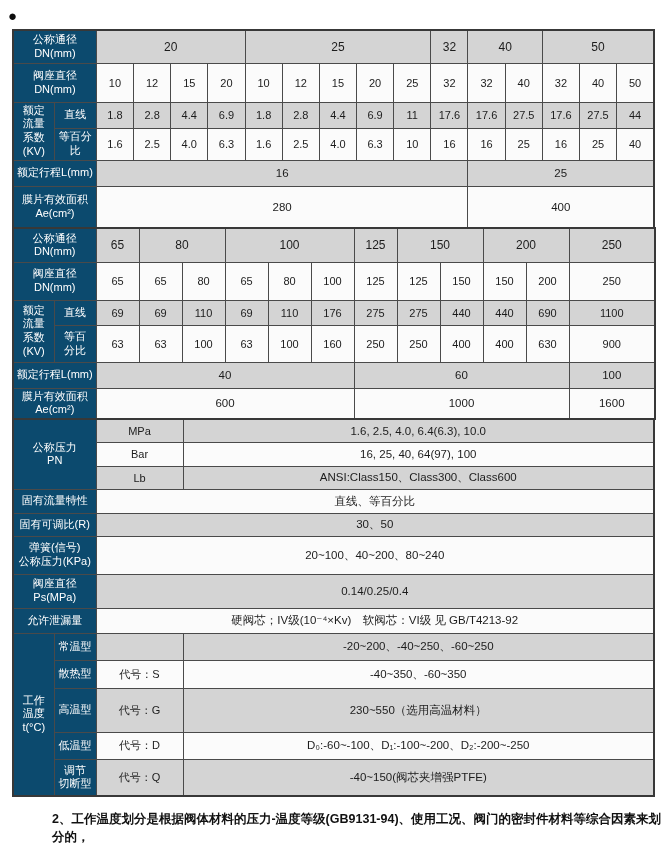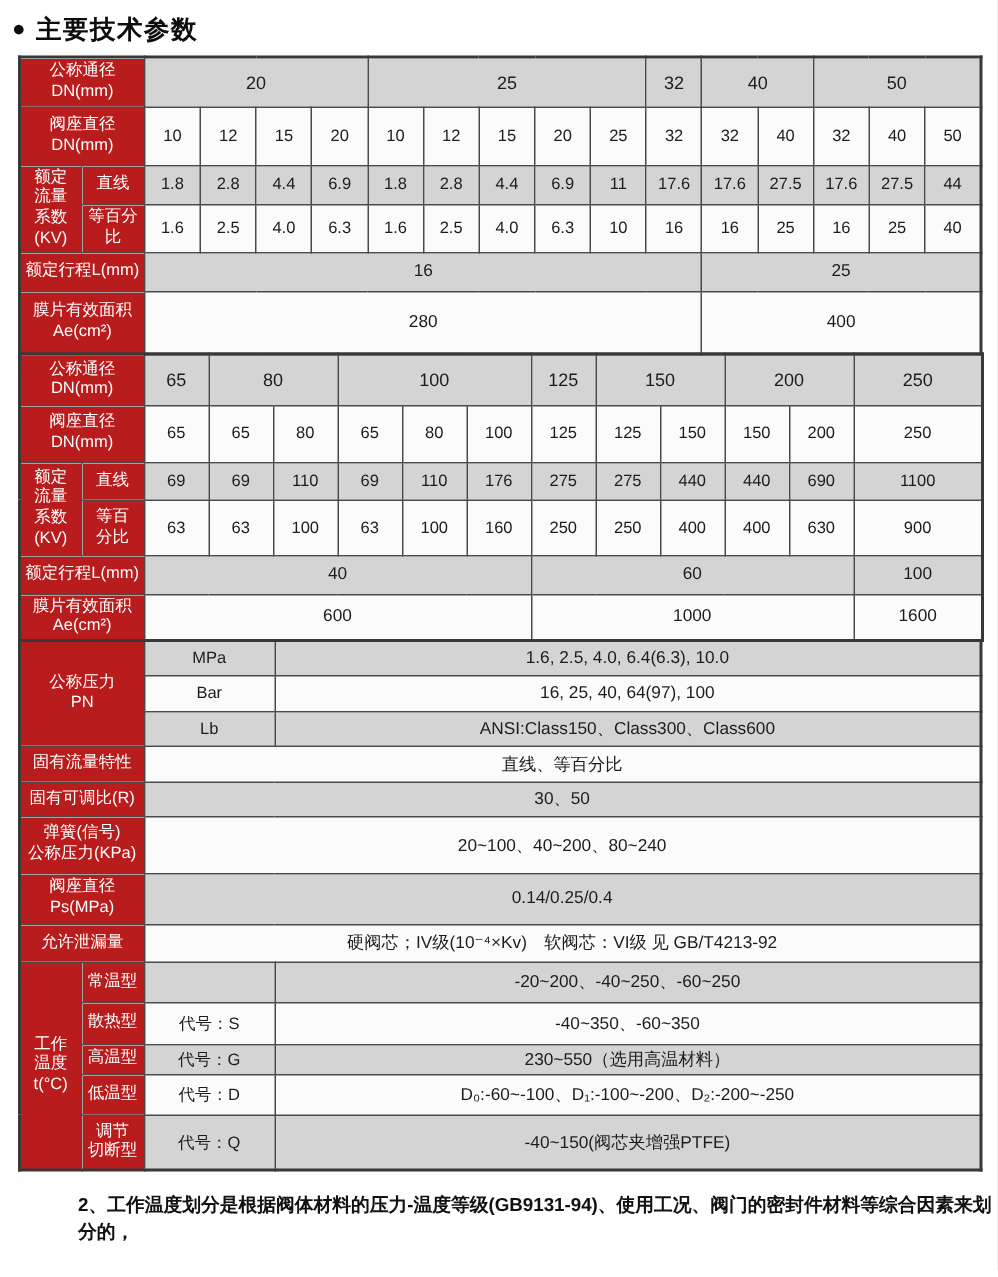--- a/index.html
+++ b/index.html
@@ -16,35 +16,34 @@
   table{border-collapse:collapse;table-layout:fixed;width:643px;}
   table+table{margin-top:-2px;}
   td{
     border:1px solid #4a4a4a;text-align:center;vertical-align:middle;
     font-size:11px;padding:1px 2px;overflow:hidden;
   }
   table{border:2px solid #383838;}
   td.lb{background:#8e8e8e;color:#ffffff;white-space:pre-line;line-height:1.25;}
   tr.rg td{background:#d4d4d4;}
   tr.rw td{background:#fbfbfb;}
-  tr.rg td.lb, tr.rw td.lb{background:#b91c1c;}
+  tr.rg td.lb, tr.rw td.lb{background:#0c4a6e;}
   td.hd{font-size:12px;}
   td.val{font-size:11.5px;}
   .notes{margin:13px 0 0 13px;font-weight:bold;color:#111;font-size:12.5px;line-height:1.45;}
   .notes div{margin-bottom:9px;}
   .ind1{padding-left:39px;}
 </style>
 </head>
 <body>
 
 <div class="page">
 
   <div class="title-bar">
     <span class="bullet">●</span>
-    <span class="title">主要技术参数</span>
   </div>
 
   <div class="tbl-wrap">
 
     <table>
       <colgroup>
         <col style="width:41px">
           <col style="width:42px">
         <col style="width:37px">
           <col style="width:37px">
@@ -292,21 +291,21 @@
 t(°C)</td>
         <td class="lb">常温型</td>
         <td></td>
         <td class="val">-20~200、-40~250、-60~250</td>
       </tr>
       <tr class="rw" style="height:28px">
         <td class="lb">散热型</td>
         <td>代号：S</td>
         <td class="val">-40~350、-60~350</td>
       </tr>
-      <tr class="rg" style="height:20px">
+      <tr class="rg" style="height:44px">
         <td class="lb">高温型</td>
         <td>代号：G</td>
         <td class="val">230~550（选用高温材料）</td>
       </tr>
       <tr class="rw" style="height:27px">
         <td class="lb">低温型</td>
         <td>代号：D</td>
         <td class="val">D₀:-60~-100、D₁:-100~-200、D₂:-200~-250</td>
       </tr>
       <tr class="rg" style="height:37px">

